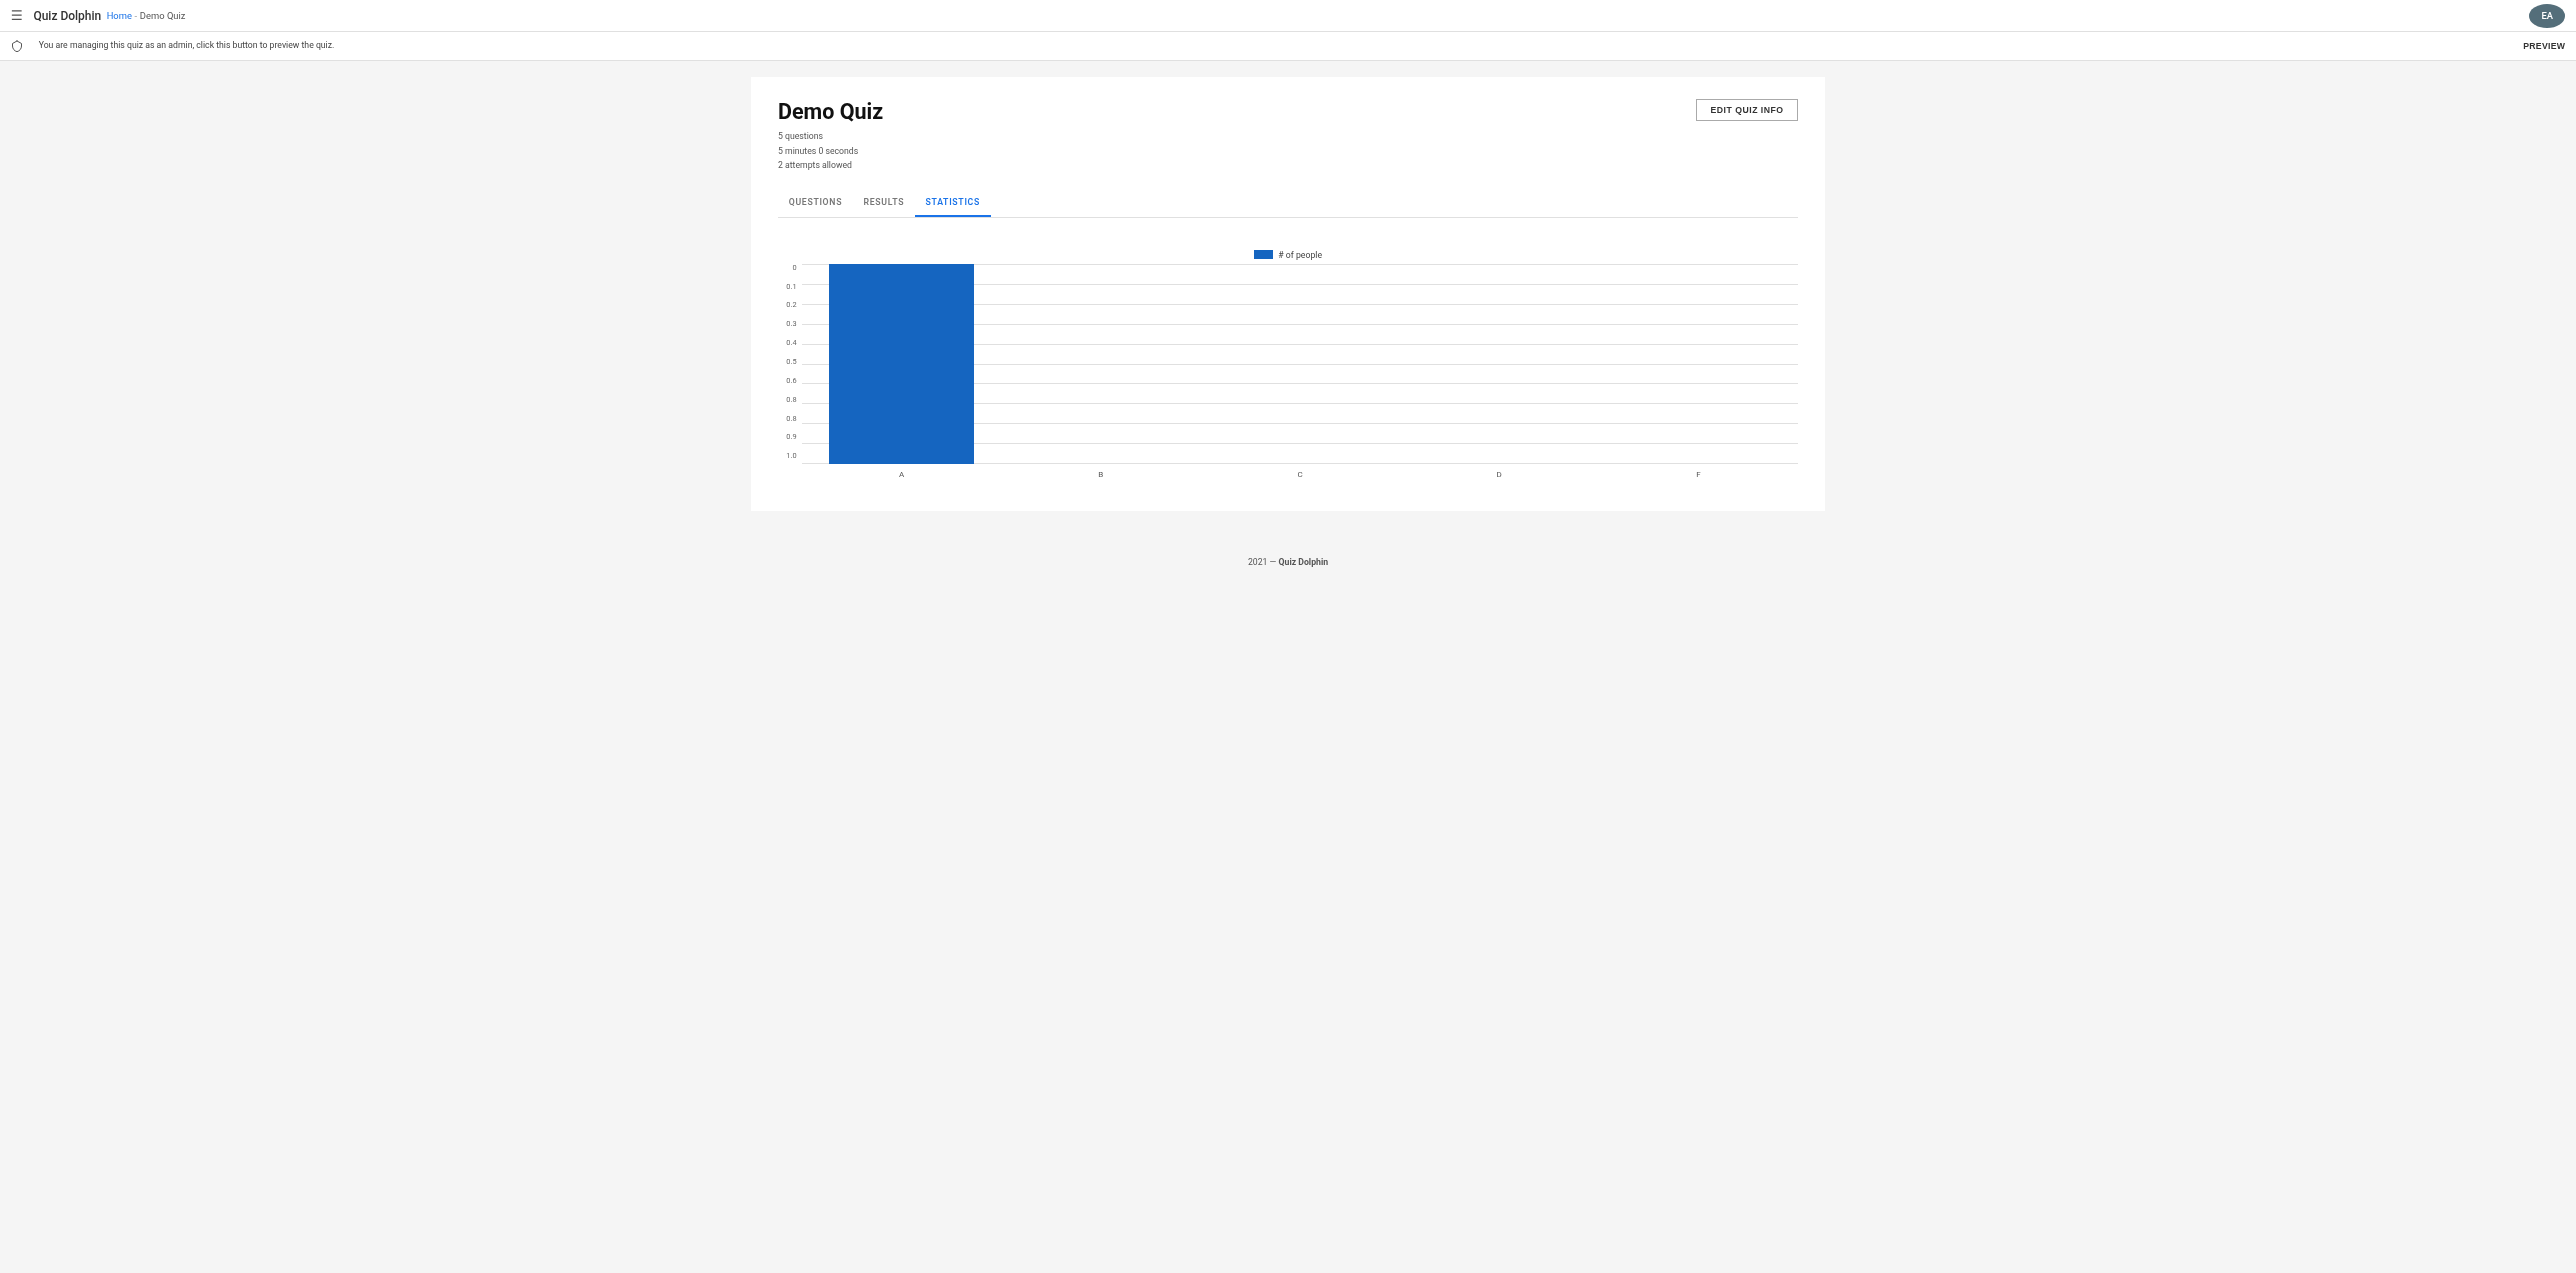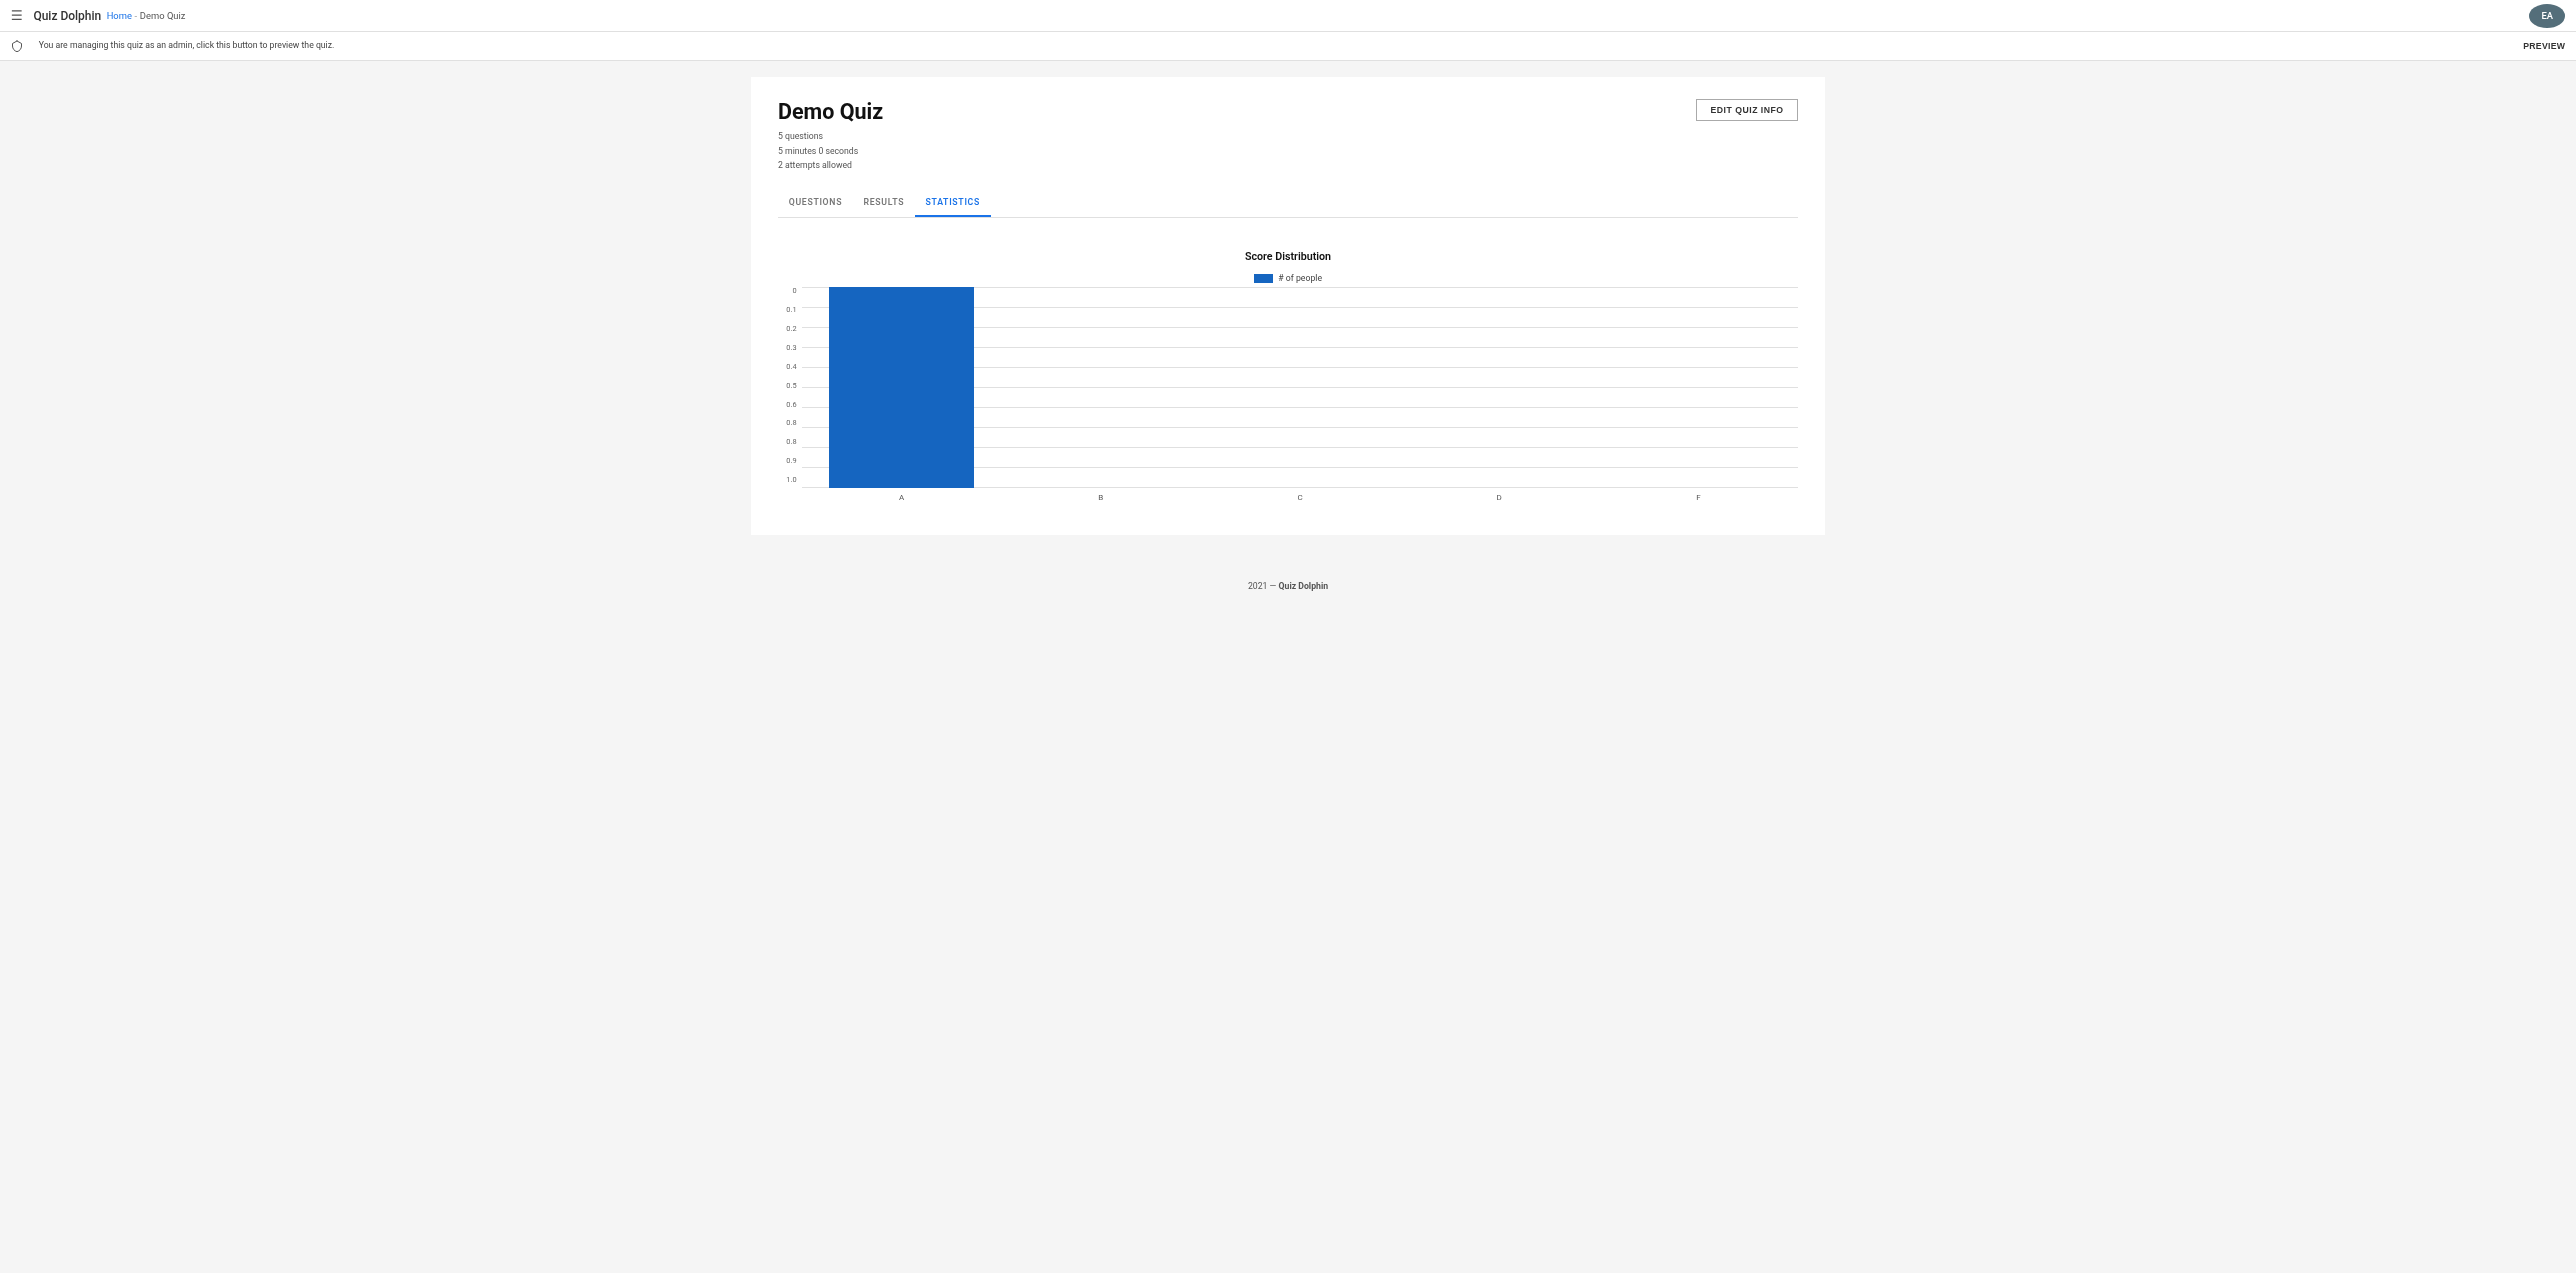--- a/index.html
+++ b/index.html
@@ -345,21 +345,20 @@
     <button class="edit-quiz-btn">EDIT QUIZ INFO</button>
   </div>
 
   <div class="tabs">
     <div class="tab">QUESTIONS</div>
     <div class="tab">RESULTS</div>
     <div class="tab active">STATISTICS</div>
   </div>
 
   <div class="chart-section">
-    <div class="chart-title">Score Distribution</div>
     <div class="chart-legend">
       <span class="legend-color"></span>
       <span># of people</span>
     </div>
 
     <div class="chart-container" style="height: 215px;">
 
       <div class="y-axis">
         <div class="y-tick">1.0</div>
         <div class="y-tick">0.9</div>

